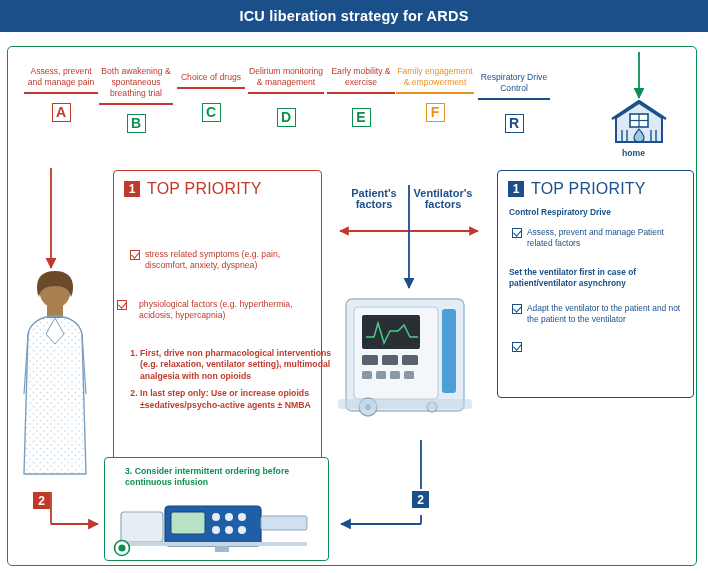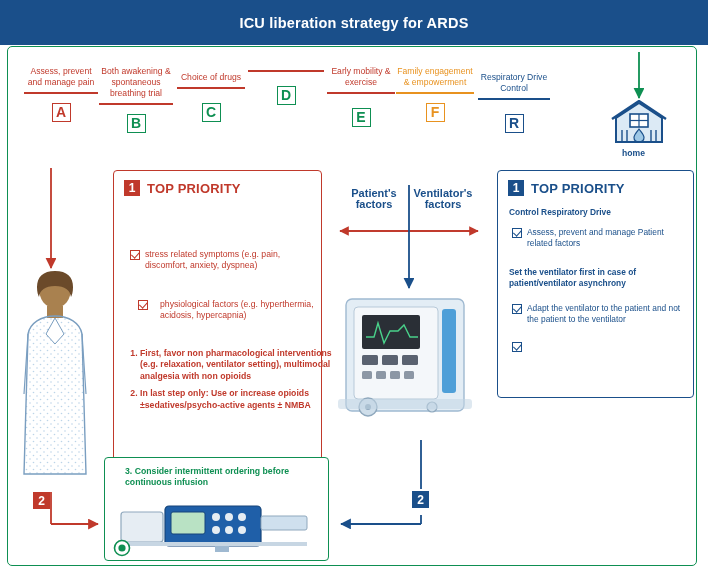--- a/index.html
+++ b/index.html
@@ -7,21 +7,21 @@
     width:708px;height:573px;
     background:#ffffff;
     font-family:"Liberation Sans", sans-serif;
     position:relative;
     overflow:hidden;
   }
   .root{position:relative;width:708px;height:573px;}
 
   
   .titlebar{
-    position:absolute;left:0;top:0;width:708px;height:45px;
+    position:absolute;left:0;top:0;width:708px;height:32px;
     background:#1a4f8a;
     display:flex;align-items:center;justify-content:center;
   }
   .titlebar .t{
     color:#ffffff;font-size:14.5px;font-weight:bold;letter-spacing:.2px;
   }
 
   
   .greenframe{
     position:absolute;left:7px;top:46px;width:690px;height:520px;
@@ -65,21 +65,21 @@
     position:absolute;left:497px;top:170px;width:197px;height:228px;
     border:1.4px solid #1a4f8a;border-radius:4px;background:#fff;
     box-sizing:border-box;
   }
   .numsq{
     width:16px;height:16px;background:#c0392b;color:#fff;
     display:flex;align-items:center;justify-content:center;
     font-size:12px;font-weight:bold;line-height:1;
   }
   .numsq.blue{background:#1a4f8a;}
-  .tp-title{font-size:13px;font-weight:bold;color:#c0392b;letter-spacing:.2px;}
+  .tp-title{font-size:16px;font-weight:normal;color:#c0392b;letter-spacing:.2px;}
   .tp-title.blue{color:#1a4f8a;}
   .redtxt{color:#c0392b;font-size:8.7px;line-height:11.4px;}
   .bluetxt{color:#1a4f8a;font-size:8.4px;line-height:11px;}
   .bold{font-weight:bold;}
 
   .chk{
     width:10px;height:10px;border:1.3px solid #c0392b;box-sizing:border-box;
     position:relative;flex:0 0 auto;margin-top:1px;
   }
   .chk:after{
@@ -175,20 +175,21 @@
 
   <div class="hdrcol" style="left:177px;top:72px;width:68px;">
     <div class="cap">Choice of drugs</div>
     <div class="rule" style="background:#c0392b;"></div>
     <div class="letterwrap" style="margin-top:14px;">
         <div class="letter green">C</div>
       </div>
   </div>
 
   <div class="hdrcol" style="left:248px;top:66px;width:76px;">
+    <div class="cap">Delirium monitoring &amp; management</div>
     <div class="rule"></div>
     <div class="letterwrap" style="margin-top:14px;">
         <div class="letter green">D</div>
       </div>
   </div>
 
   <div class="hdrcol" style="left:327px;top:66px;width:68px;">
     <div class="cap">Early mobility &amp; exercise</div>
     <div class="rule"></div>
     <div class="letterwrap" style="margin-top:14px;">
@@ -249,27 +250,27 @@
     <div class="row" style="position:absolute;left:10px;top:9px;align-items:center;gap:7px;">
       <div class="numsq">1</div>
       <div class="tp-title">TOP PRIORITY</div>
     </div>
 
     <div class="row abs" style="left:16px;top:78px;width:185px;">
       <div class="chk"></div>
       <div class="redtxt" style="width:168px;">stress related symptoms (e.g. pain, discomfort, anxiety, dyspnea)</div>
     </div>
 
-    <div class="row abs" style="left:24px;top:128px;width:185px;gap:12px;">
+    <div class="row abs" style="left:3px;top:128px;width:185px;gap:12px;">
       <div class="chk"></div>
       <div class="redtxt" style="width:168px;">physiological factors (e.g. hyperthermia, acidosis, hypercapnia)</div>
     </div>
 
     <ol class="numlist abs" style="left:12px;top:177px;width:192px;">
-      <li>First, favor non pharmacological interventions (e.g. relaxation, ventilator setting), multimodal analgesia with non opioids</li>
+      <li>First, drive non pharmacological interventions (e.g. relaxation, ventilator setting), multimodal analgesia with non opioids</li>
       <li>In last step only: Use or increase opioids ±sedatives/psycho-active agents ± NMBA</li>
     </ol>
   </div>
 
   <div class="greenbox">
     <div class="greentxt abs" style="left:20px;top:8px;width:190px;">3. Consider intermittent ordering before continuous infusion</div>
 
     <div class="abs" style="left:14px;top:44px;width:200px;height:52px;">
       <svg width="200" height="52" viewBox="0 0 200 52">
         <rect x="2" y="10" width="42" height="30" rx="3" fill="#e6edf3" stroke="#8fa8bd" stroke-width="1.2"></rect>

